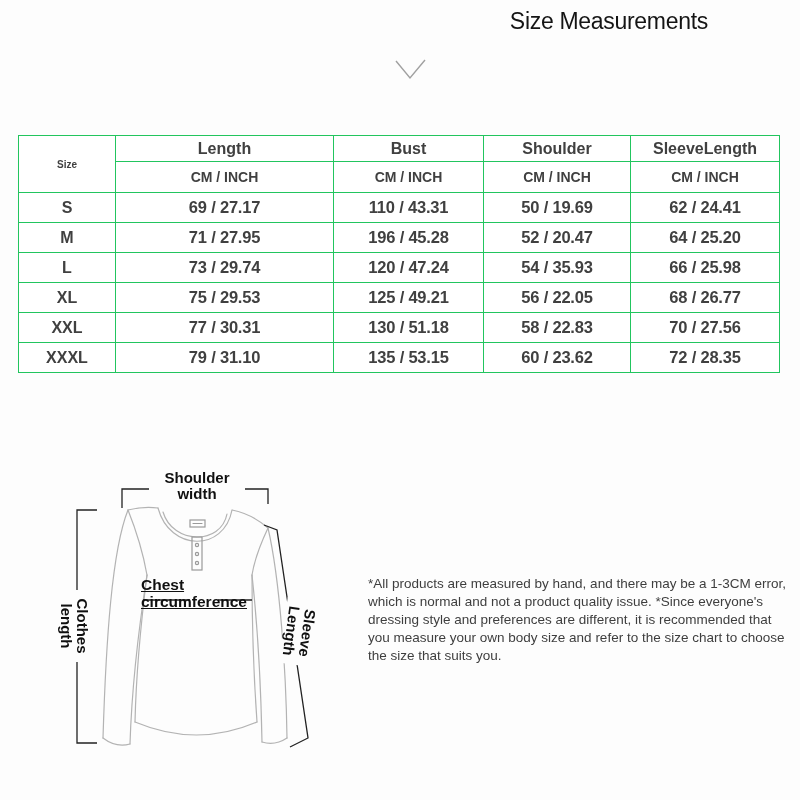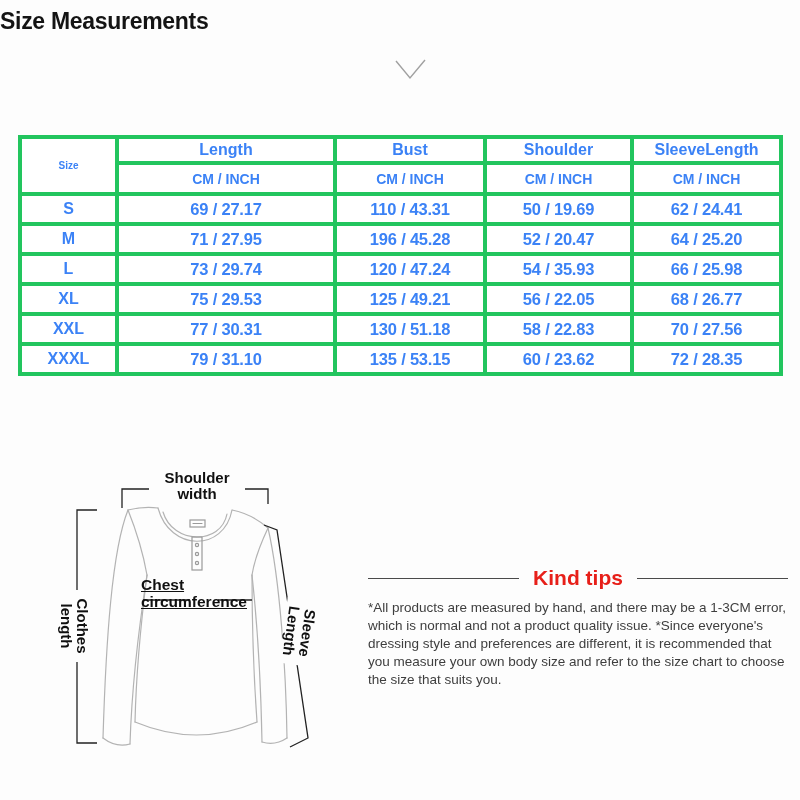--- a/index.html
+++ b/index.html
@@ -4,32 +4,32 @@
 <style>
   html,body{margin:0;padding:0;}
   body{
     width:800px;height:800px;position:relative;overflow:hidden;
     background:#fdfdfd;
     font-family:"Liberation Sans", sans-serif;
     color:#1b1b1b;
   }
   
   .page-title{
-    position:absolute;top:8px;left:0;width:708px;text-align:left;
-    font-size:23px;font-weight:700;letter-spacing:-0.3px;color:#141414;
+    position:absolute;top:8px;left:0;width:708px;text-align:right;
+    font-size:23px;font-weight:400;letter-spacing:-0.3px;color:#141414;
   }
   .chevron{position:absolute;left:393px;top:56px;}
   
   table.size-table{
     position:absolute;left:18px;top:135px;width:761px;
     border-collapse:collapse;background:#ffffff;table-layout:fixed;
   }
   .size-table td,.size-table th{
-    border:4px solid #22c55e;text-align:center;vertical-align:middle;
-    font-weight:700;color:#3b82f6;padding:0;background:#fff;
+    border:1px solid #22c55e;text-align:center;vertical-align:middle;
+    font-weight:700;color:#404040;padding:0;background:#fff;
     font-family:"Liberation Sans", sans-serif;
   }
   tr.hdr-row{height:26px;}
   tr.unit-row{height:31px;}
   tr.body-row{height:30px;}
   .col-hdr{font-size:16px;}
   .unit-cell{font-size:14px;}
   .size-hdr{font-size:10px;}
   .size-cell{font-size:16px;}
   .val-cell{font-size:16.5px;letter-spacing:-0.2px;}
@@ -166,19 +166,14 @@
       <path d="M224,85 L237,90 L268,298 L250,307"></path>
     </g>
   </svg>
   <div class="diag-label lbl-shoulder">Shoulder width</div>
   <div class="diag-label lbl-clothes">Clothes length</div>
   <div class="diag-label lbl-chest">Chest circumference</div>
   <div class="diag-label lbl-sleeve">Sleeve Length</div>
 </div>
 
 <div class="tips">
-  <div class="tips-head">
-    <div class="tips-line"></div>
-    <div class="tips-title">Kind tips</div>
-    <div class="tips-line"></div>
-  </div>
   <div class="tips-body">*All products are measured by hand, and there may be a 1-3CM error, which is normal and not a product quality issue. *Since everyone's dressing style and preferences are different, it is recommended that you measure your own body size and refer to the size chart to choose the size that suits you.</div>
 </div>
 
 </body></html>

